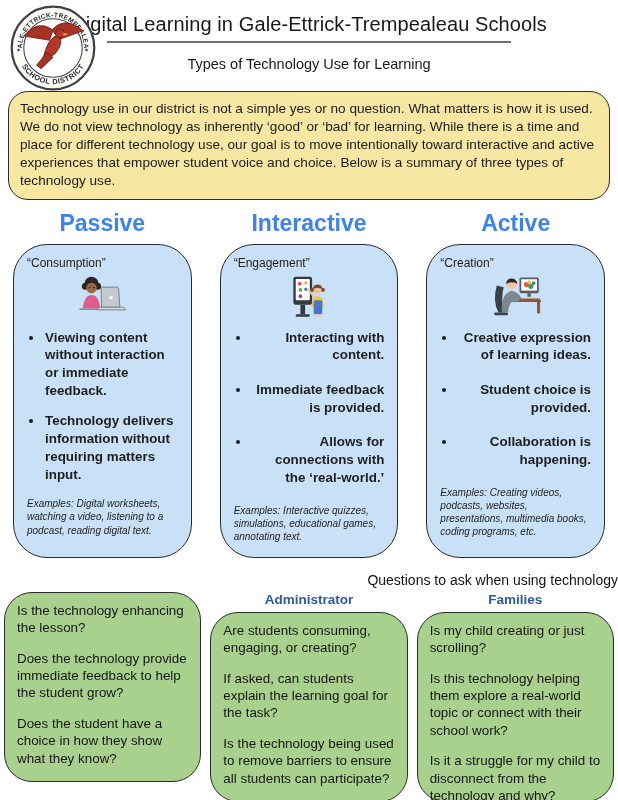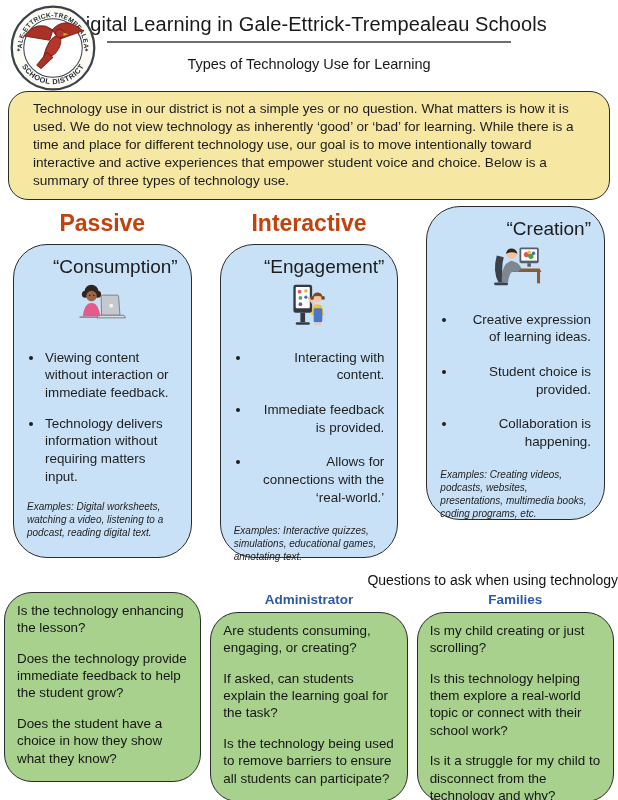--- a/index.html
+++ b/index.html
@@ -18,45 +18,45 @@
   .page-title { font-size: 20px; font-weight: 500; letter-spacing: 0.1px; color: #191919; }
   .title-rule { width: 404px; margin: 5px auto 0; border: 0; border-top: 2px solid #6f6f6f; }
   .page-subtitle { margin-top: 13px; font-size: 14.5px; font-weight: 500; color: #191919; }
 
   
   .intro-box {
     margin: 5px 8px 0;
     background: #f6e7a3;
     border: 1.6px solid #2b2b2b;
     border-radius: 20px;
-    padding: 8px 24px 9px;
+    padding: 8px 11px 9px;
     font-size: 13.6px;
     line-height: 1.32;
     color: #1c1c1c;
   }
 
   
   .types {
     display: grid;
     grid-template-columns: 1fr 1fr 1fr;
     column-gap: 28px;
     padding: 0 13px;
     margin-top: 6px;
   }
-  .type-heading { text-align: center; font-size: 23px; font-weight: 700; color: #c2410c; margin: 4px 0 7px; }
+  .type-heading { text-align: center; font-size: 23px; font-weight: 700; color: #3b82f6; margin: 4px 0 7px; }
   .type-card {
     background: #c9e1f7;
     border: 1.6px solid #2b2b2b;
     border-radius: 34px;
     height: 314px;
     padding: 11px 13px 10px;
   }
-  .type-label { text-align: right; font-size: 19px; color: #1c1c1c; }
+  .type-label { text-align: left; font-size: 12px; color: #1c1c1c; }
   .type-icon { display: flex; justify-content: center; margin: 3px 0 2px; height: 48px; }
-  .bullets { list-style: disc; padding-left: 17px; margin-top: 20px; }
+  .bullets { list-style: disc; padding-left: 17px; margin-top: 8px; font-weight: bold; }
   .bullets li { font-size: 13.4px; line-height: 1.32; margin-bottom: 13px; padding-left: 1px; }
   .examples { font-style: italic; font-size: 10px; line-height: 1.32; margin-top: 14px; }
   .type-card.tighter .bullets li { margin-bottom: 17px; text-align: right; }
 
   
   .q-heading { text-align: right; font-size: 14px; font-weight: 400; margin-top: 14px; color: #111; }
   .q-grid {
     display: grid;
     grid-template-columns: 1fr 1fr 1fr;
     column-gap: 9px;
@@ -175,20 +175,21 @@
 
         <li class="bullet">Interacting with content.</li>
             <li class="bullet">Immediate feedback is provided.</li>
             <li class="bullet">Allows for connections with the ‘real-world.’</li>
           </ul>
         <p class="examples">Examples:  Interactive quizzes, simulations, educational games, annotating text.</p>
       </div>
     </div>
 
     <div class="type-col">
+      <h2 class="type-heading">Active</h2>
       <div class="type-card tighter">
         <div class="type-label">“Creation”</div>
         <div class="type-icon">
           <svg viewBox="0 0 64 50" width="56" height="44">
             <path d="M10 14 q-5 18 2 31 l7 0 q-5 -15 -1 -29 z" fill="#3b4148"></path>
             <rect x="7" y="45" width="16" height="3" rx="1.5" fill="#3b4148"></rect>
             <rect x="36" y="5" width="22" height="18" rx="2" fill="#565d66"></rect>
             <rect x="38" y="7" width="18" height="13" fill="#ffffff"></rect>
             <circle cx="44" cy="13" r="3" fill="#e2574c"></circle>
             <circle cx="49" cy="15" r="3" fill="#49a04e"></circle>

